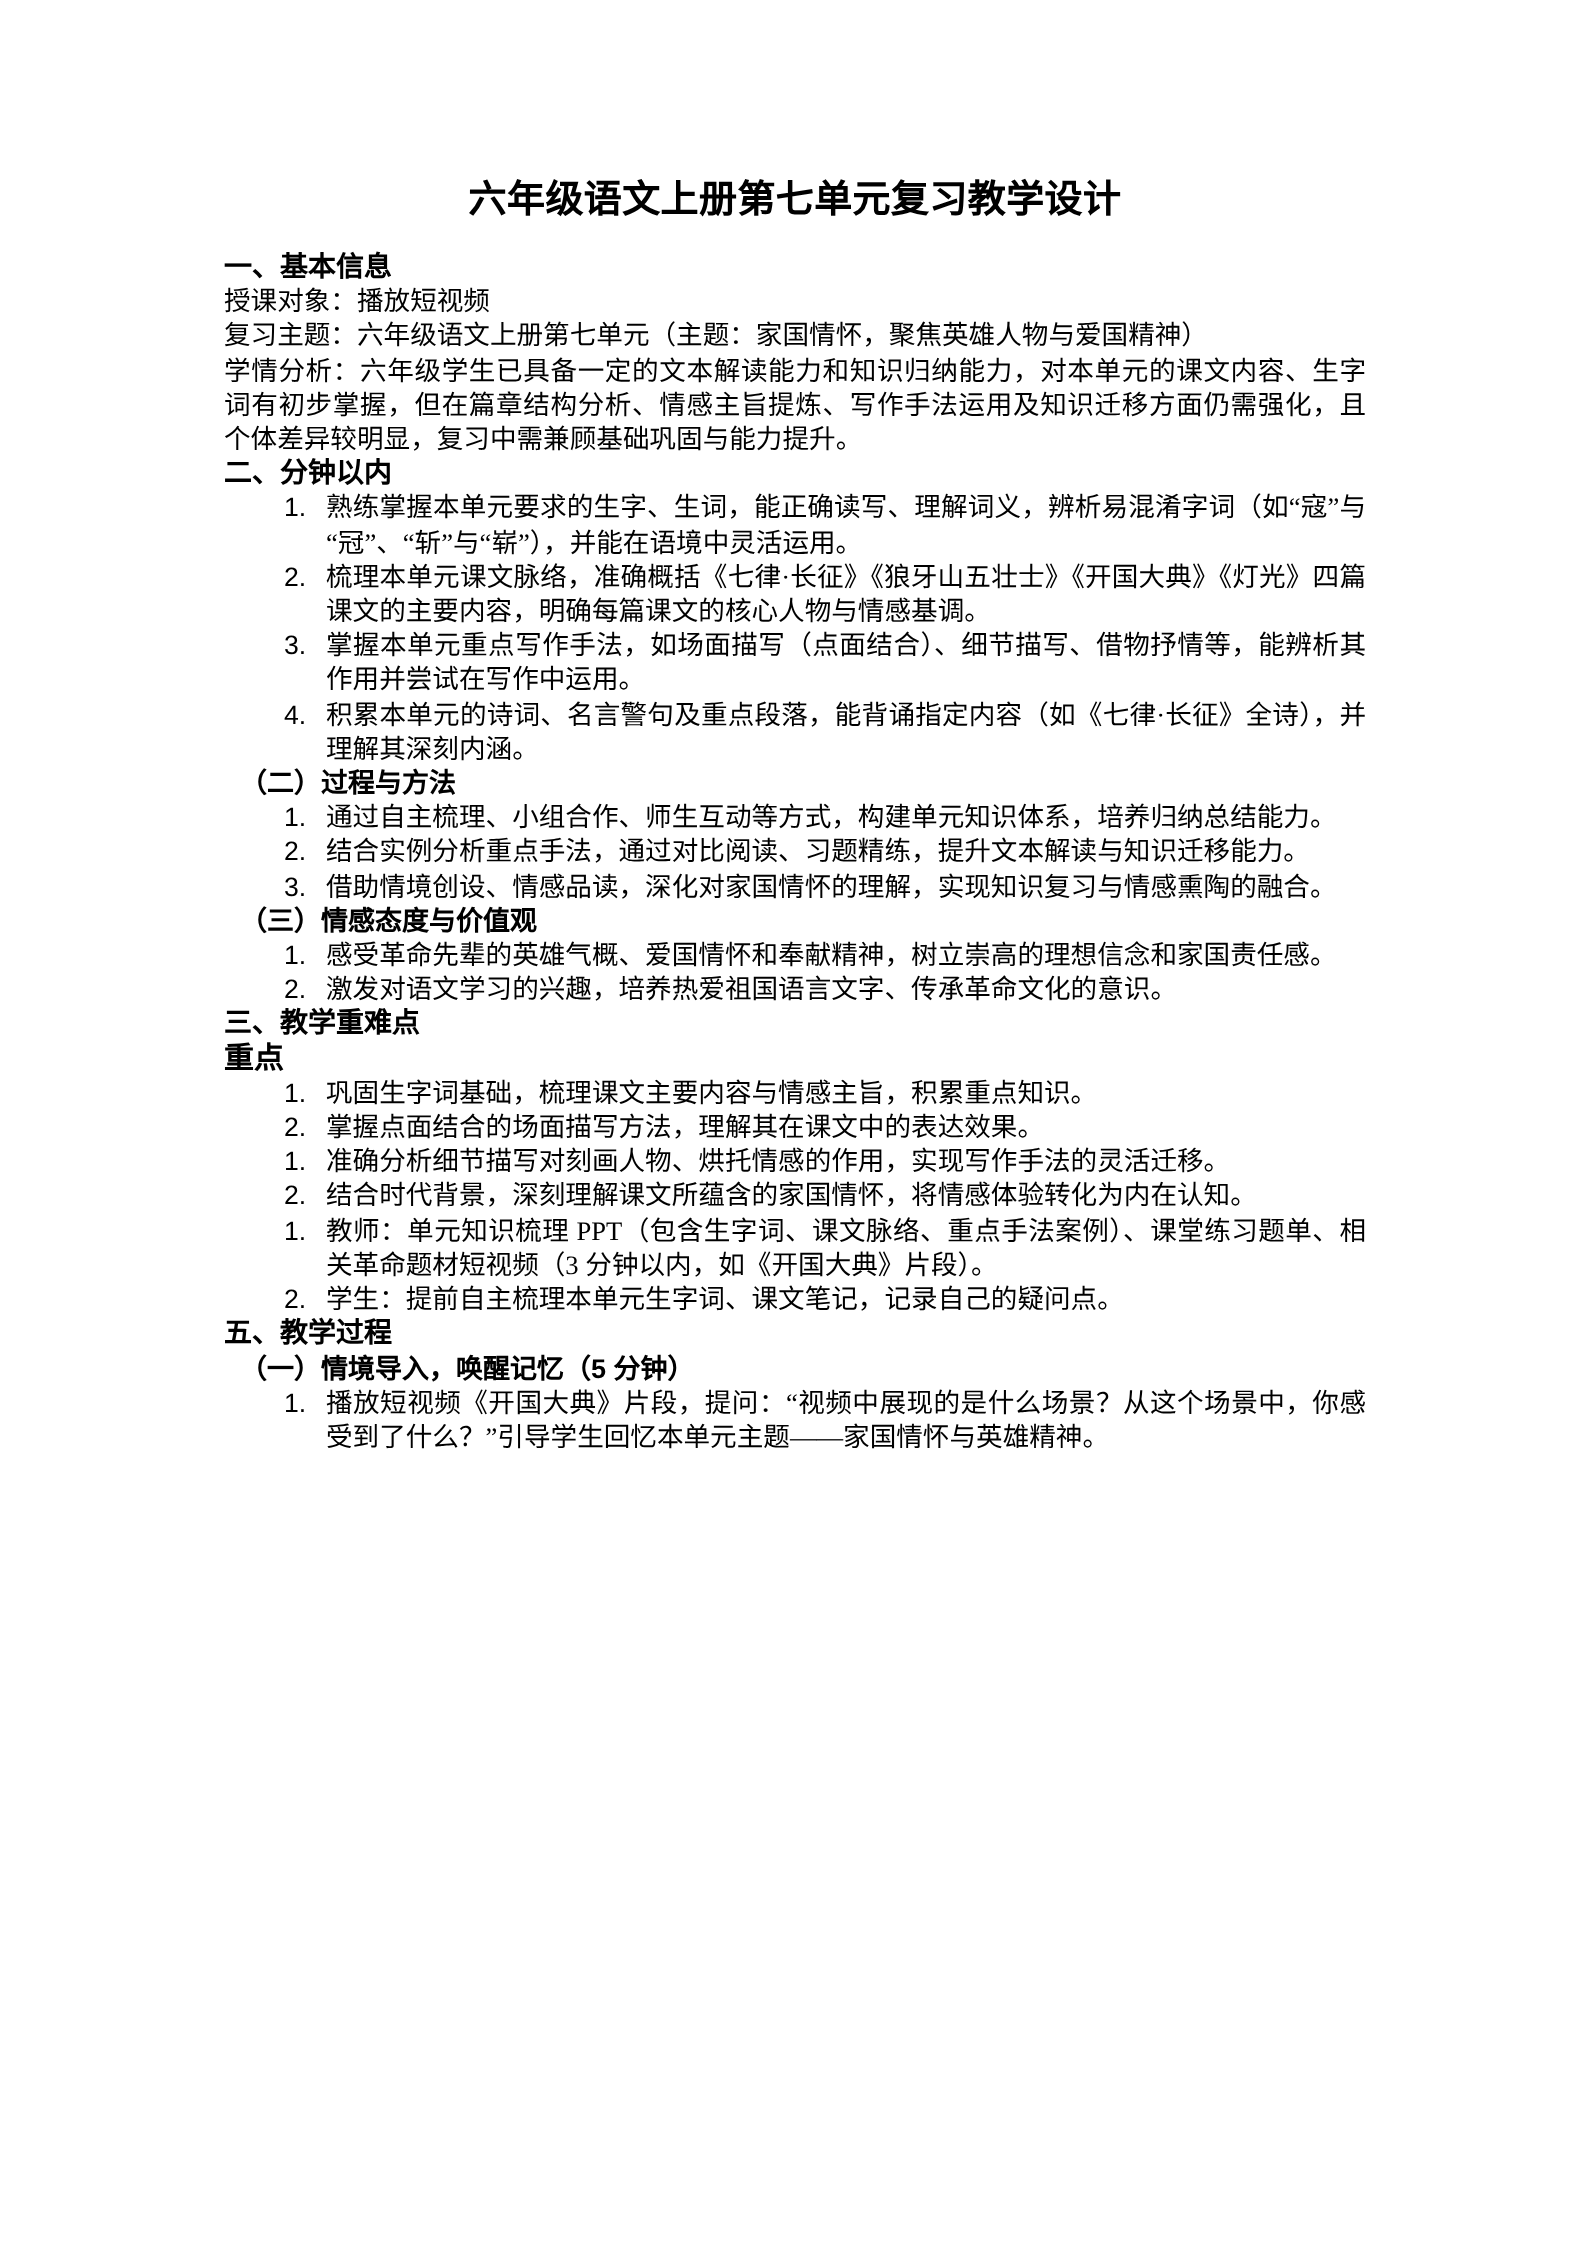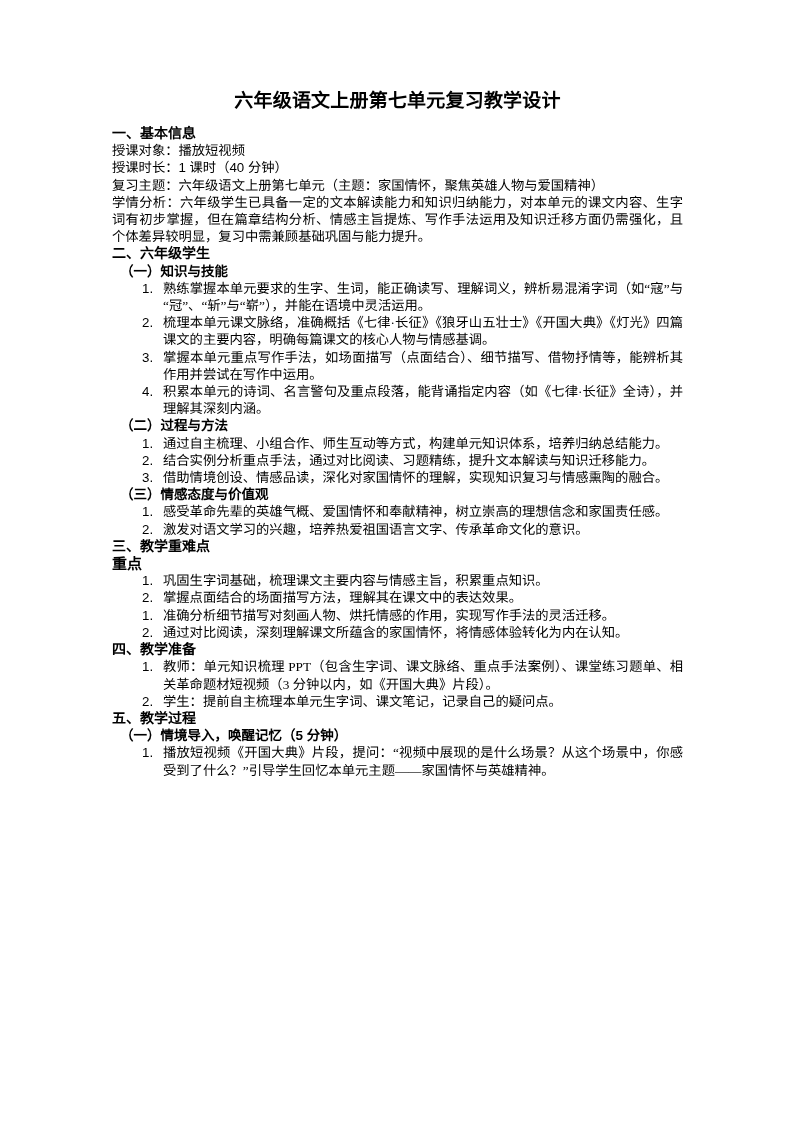--- a/index.html
+++ b/index.html
@@ -86,29 +86,27 @@
 </head>
 <body>
 
 <div class="page">
 
   <h1 class="doc-title">六年级语文上册第七单元复习教学设计</h1>
 
   <div>
     <div class="h1">一、基本信息</div>
     <p class="para">授课对象：播放短视频</p>
-    <p class="para">授课时长：1 课时（40 分钟）</p>
     <p class="para">复习主题：六年级语文上册第七单元（主题：家国情怀，聚焦英雄人物与爱国精神）</p>
     <p class="para">学情分析：六年级学生已具备一定的文本解读能力和知识归纳能力，对本单元的课文内容、生字词有初步掌握，但在篇章结构分析、情感主旨提炼、写作手法运用及知识迁移方面仍需强化，且个体差异较明显，复习中需兼顾基础巩固与能力提升。</p>
   </div>
 
   <div>
-    <div class="h1">二、六年级学生</div>
+    <div class="h1">二、分钟以内</div>
 
-    <div class="h2">（一）知识与技能</div>
     <ol class="num-list">
       <li>熟练掌握本单元要求的生字、生词，能正确读写、理解词义，辨析易混淆字词（如“寇”与“冠”、“斩”与“崭”），并能在语境中灵活运用。</li>
       <li>梳理本单元课文脉络，准确概括《七律·长征》《狼牙山五壮士》《开国大典》《灯光》四篇课文的主要内容，明确每篇课文的核心人物与情感基调。</li>
       <li>掌握本单元重点写作手法，如场面描写（点面结合）、细节描写、借物抒情等，能辨析其作用并尝试在写作中运用。</li>
       <li>积累本单元的诗词、名言警句及重点段落，能背诵指定内容（如《七律·长征》全诗），并理解其深刻内涵。</li>
     </ol>
 
     <div class="h2">（二）过程与方法</div>
     <ol class="num-list">
       <li>通过自主梳理、小组合作、师生互动等方式，构建单元知识体系，培养归纳总结能力。</li>
@@ -127,26 +125,25 @@
     <div class="h1">三、教学重难点</div>
 
     <div class="h3">重点</div>
     <ol class="num-list">
       <li>巩固生字词基础，梳理课文主要内容与情感主旨，积累重点知识。</li>
       <li>掌握点面结合的场面描写方法，理解其在课文中的表达效果。</li>
     </ol>
 
     <ol class="num-list">
       <li>准确分析细节描写对刻画人物、烘托情感的作用，实现写作手法的灵活迁移。</li>
-      <li>通过对比阅读，深刻理解课文所蕴含的家国情怀，将情感体验转化为内在认知。</li>
+      <li>结合时代背景，深刻理解课文所蕴含的家国情怀，将情感体验转化为内在认知。</li>
     </ol>
   </div>
 
   <div>
-    <div class="h1">四、教学准备</div>
     <ol class="num-list">
       <li>教师：单元知识梳理 PPT（包含生字词、课文脉络、重点手法案例）、课堂练习题单、相关革命题材短视频（3 分钟以内，如《开国大典》片段）。</li>
       <li>学生：提前自主梳理本单元生字词、课文笔记，记录自己的疑问点。</li>
     </ol>
   </div>
 
   <div>
     <div class="h1">五、教学过程</div>
     <div class="h2">（一）情境导入，唤醒记忆（5 分钟）</div>
     <ol class="num-list">

